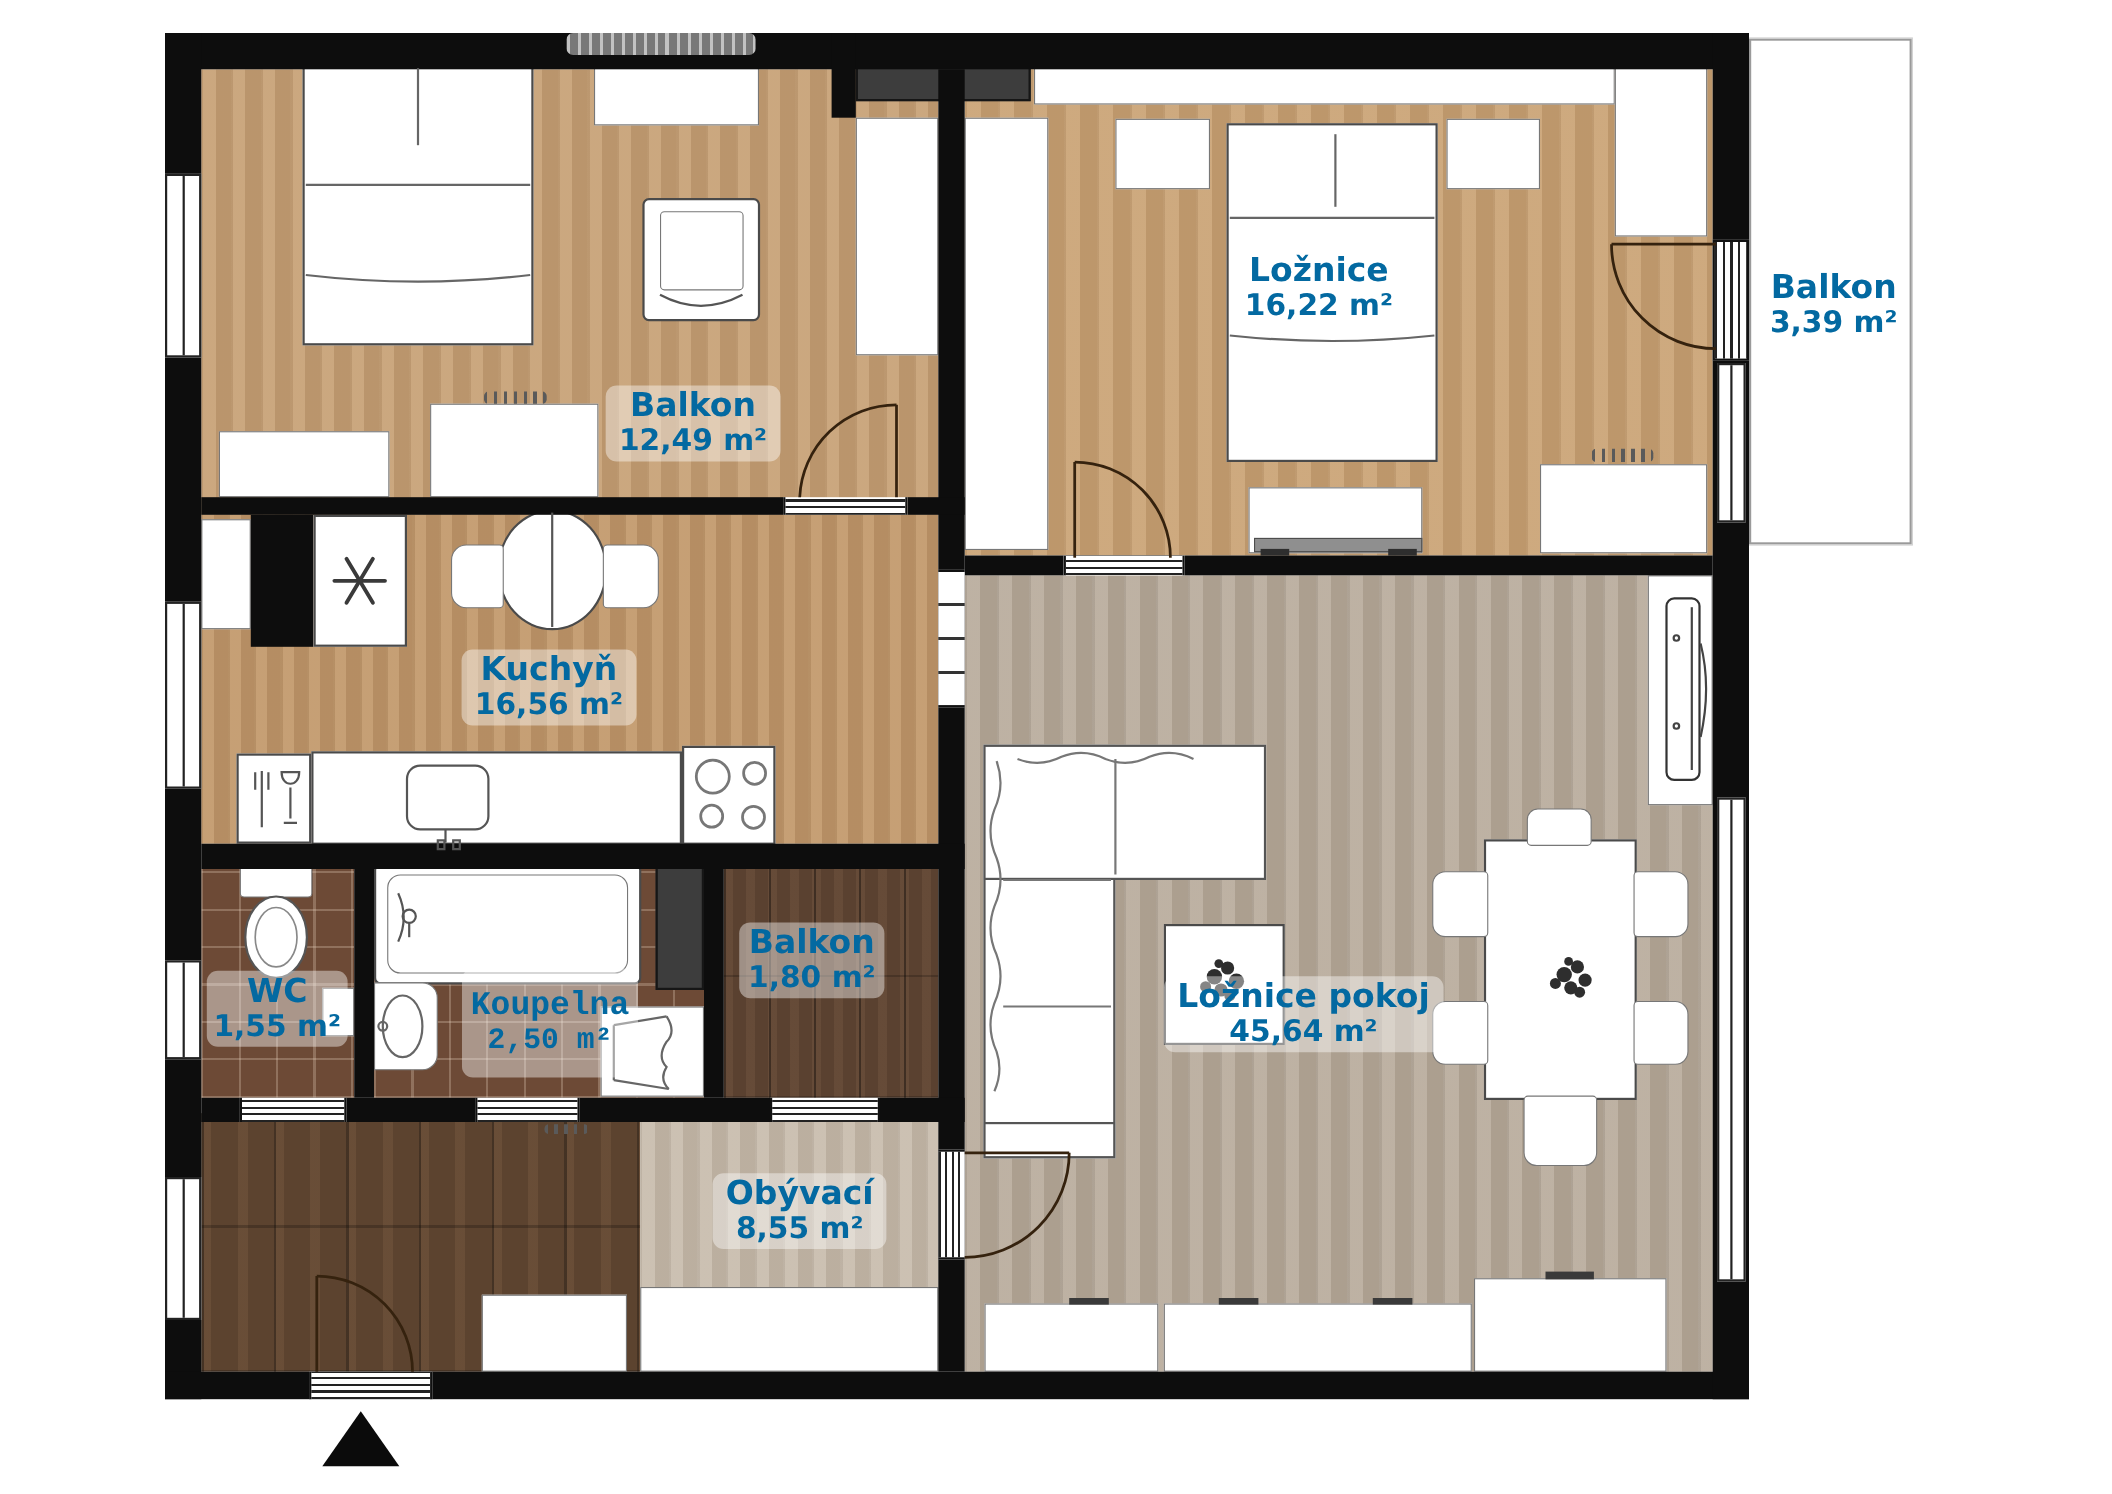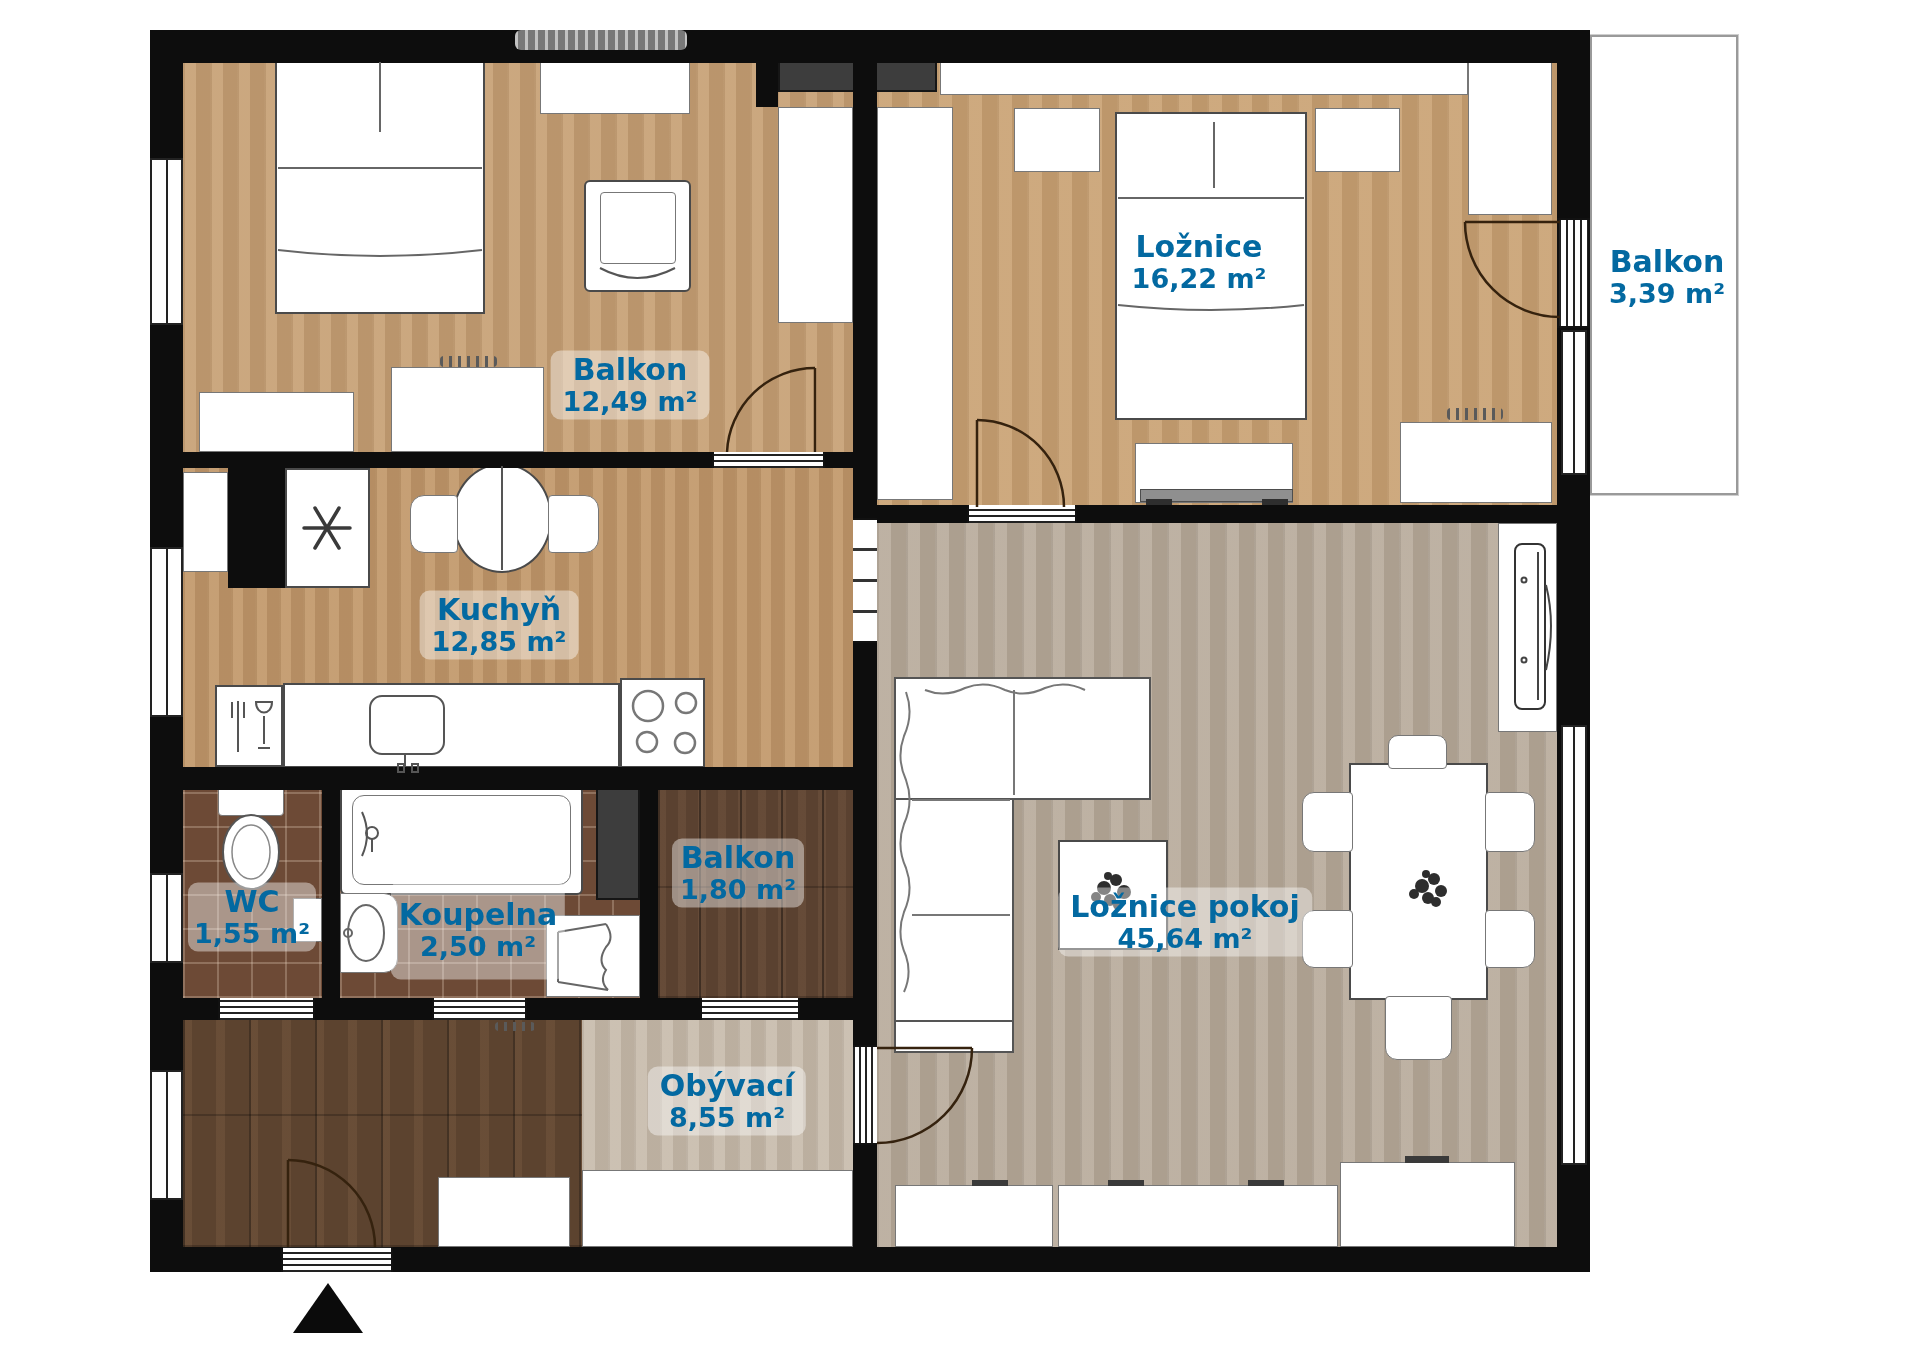--- a/index.html
+++ b/index.html
@@ -307,27 +307,27 @@
   <div class="room-label" style="left:1199px;top:262px;">
     <div class="l1">Ložnice</div>
     <div class="l2">16,22 m²</div>
   </div>
   <div class="room-label" style="left:1667px;top:277px;background:none;">
     <div class="l1">Balkon</div>
     <div class="l2">3,39 m²</div>
   </div>
   <div class="room-label" style="left:499px;top:625px;">
     <div class="l1">Kuchyň</div>
-    <div class="l2">12,85 m²</div>
+    <div class="l2">16,56 m²</div>
   </div>
   <div class="room-label" style="left:252px;top:917px;padding:2px 6px;">
     <div class="l1">WC</div>
     <div class="l2">1,55 m²</div>
   </div>
-  <div class="room-label" style="left:478px;top:930px;padding:17px 8px;">
+  <div class="room-label" style="left:500px;top:930px;padding:17px 8px;font-family:Liberation Mono, monospace;">
     <div class="l1">Koupelna</div>
     <div class="l2">2,50 m²</div>
   </div>
   <div class="room-label" style="left:738px;top:873px;padding:2px 8px;">
     <div class="l1">Balkon</div>
     <div class="l2">1,80 m²</div>
   </div>
   <div class="room-label" style="left:727px;top:1101px;">
     <div class="l1">Obývací</div>
     <div class="l2">8,55 m²</div>

